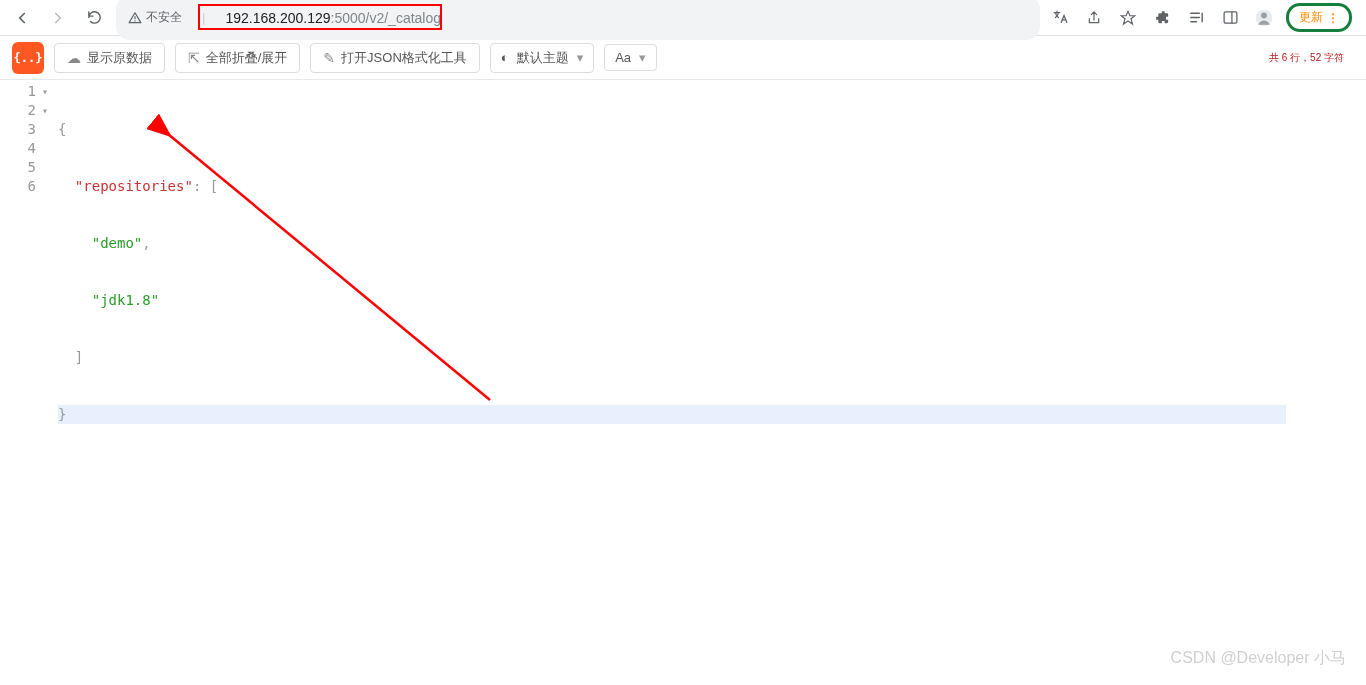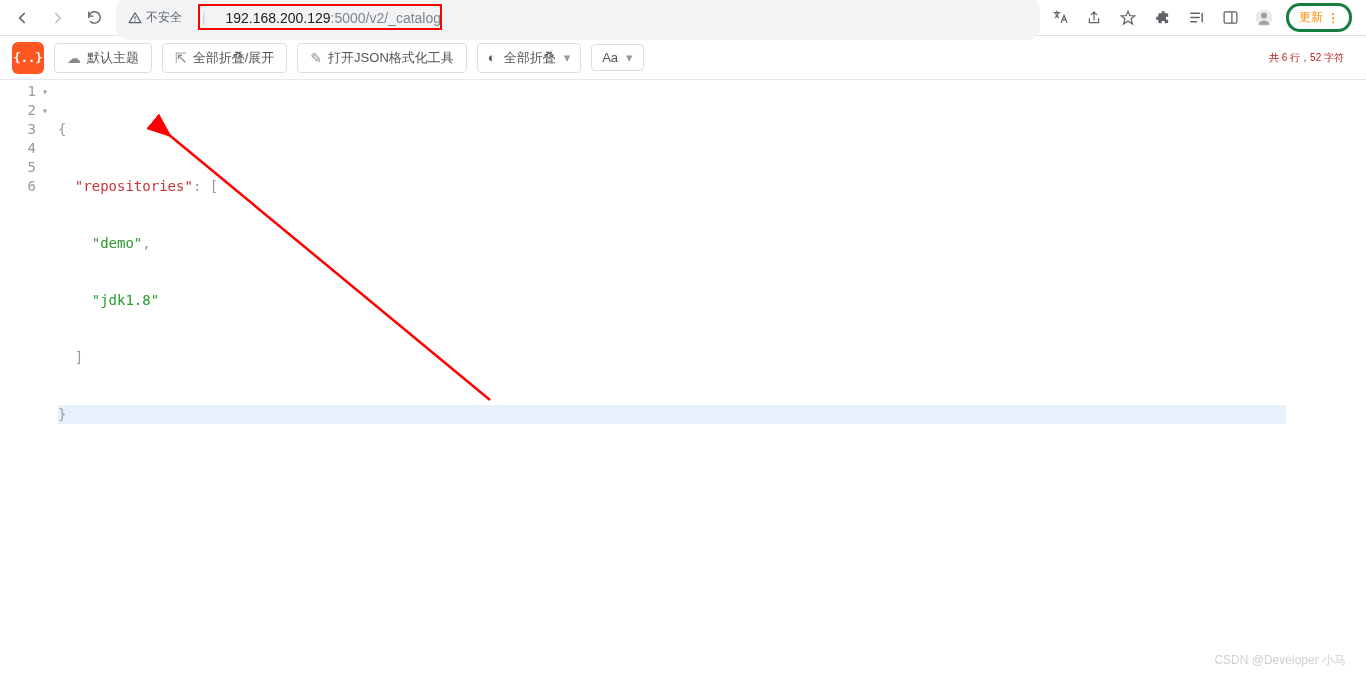--- a/index.html
+++ b/index.html
@@ -36,21 +36,21 @@
     .code { flex: 1; padding-top: 2px; padding-left: 6px; white-space: pre; }
     .code-line { height: 19px; }
     .code-line.hl { background: #e8f0fe; margin-right: 80px; }
     .punct { color: #999; }
     .key { color: #c33; }
     .str { color: #2a9d2a; }
 
     
     .arrow-svg { position: absolute; left: 0; top: 0; pointer-events: none; }
 
-    .watermark { position: absolute; right: 20px; bottom: 16px; color: #d0d0d0; font-size: 12px; }
+    .watermark { position: absolute; right: 20px; bottom: 16px; color: #d0d0d0; font-size: 16px; }
   </style>
 </head>
 <body>
 
 <div class="browser-bar">
   <div class="nav-btn">
     <svg width="18" height="18" viewBox="0 0 24 24">
         <path d="M15 6l-6 6 6 6" stroke="#5f6368" stroke-width="2.2" fill="none" stroke-linecap="round"></path>
       </svg>
   </div>
@@ -122,33 +122,33 @@
       <span class="dots">⋮</span>
     </div>
   </div>
   <div class="url-highlight"></div>
 </div>
 
 <div class="toolbar">
   <div class="logo">{..}</div>
   <div class="tb-btn">
     <span class="icn">☁</span>
-    <span>默认主题</span>
+    <span>显示原数据</span>
   </div>
   <div class="tb-btn">
     <span class="icn">⇱</span>
     <span>全部折叠/展开</span>
   </div>
   <div class="tb-btn">
     <span class="icn">✎</span>
     <span>打开JSON格式化工具</span>
   </div>
   <div class="tb-select">
     <span class="icn">◐</span>
-    <span>全部折叠</span>
+    <span>默认主题</span>
     <span class="chev">▾</span>
   </div>
   <div class="tb-select" style="min-width:46px;justify-content:flex-end">
     <span>Aa</span>
     <span class="chev">▾</span>
   </div>
   <div class="stats">共 6 行，52 字符</div>
 </div>
 
 <div class="code-area">

